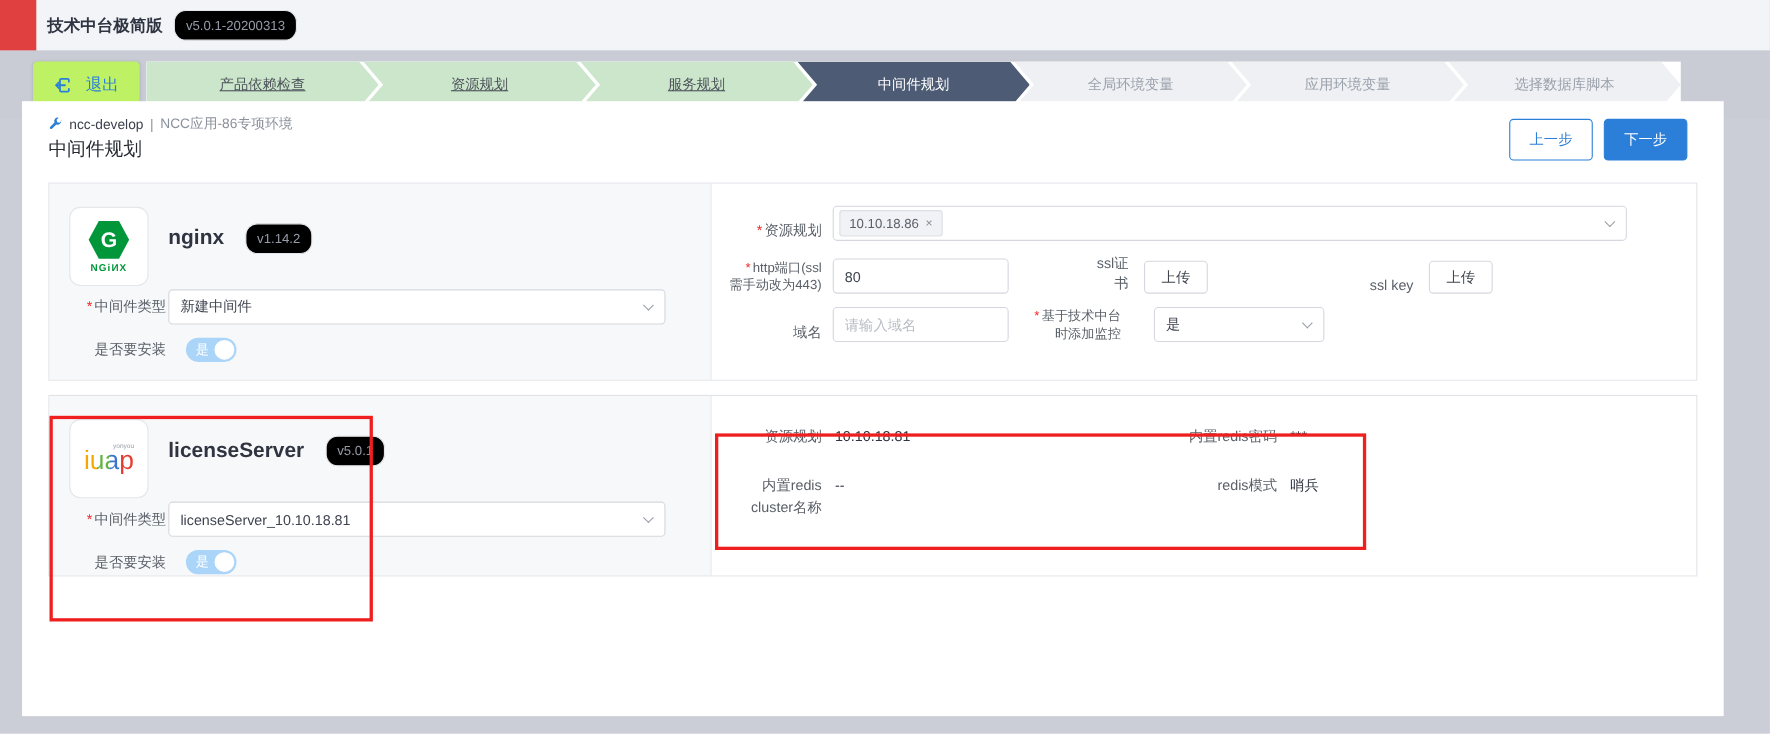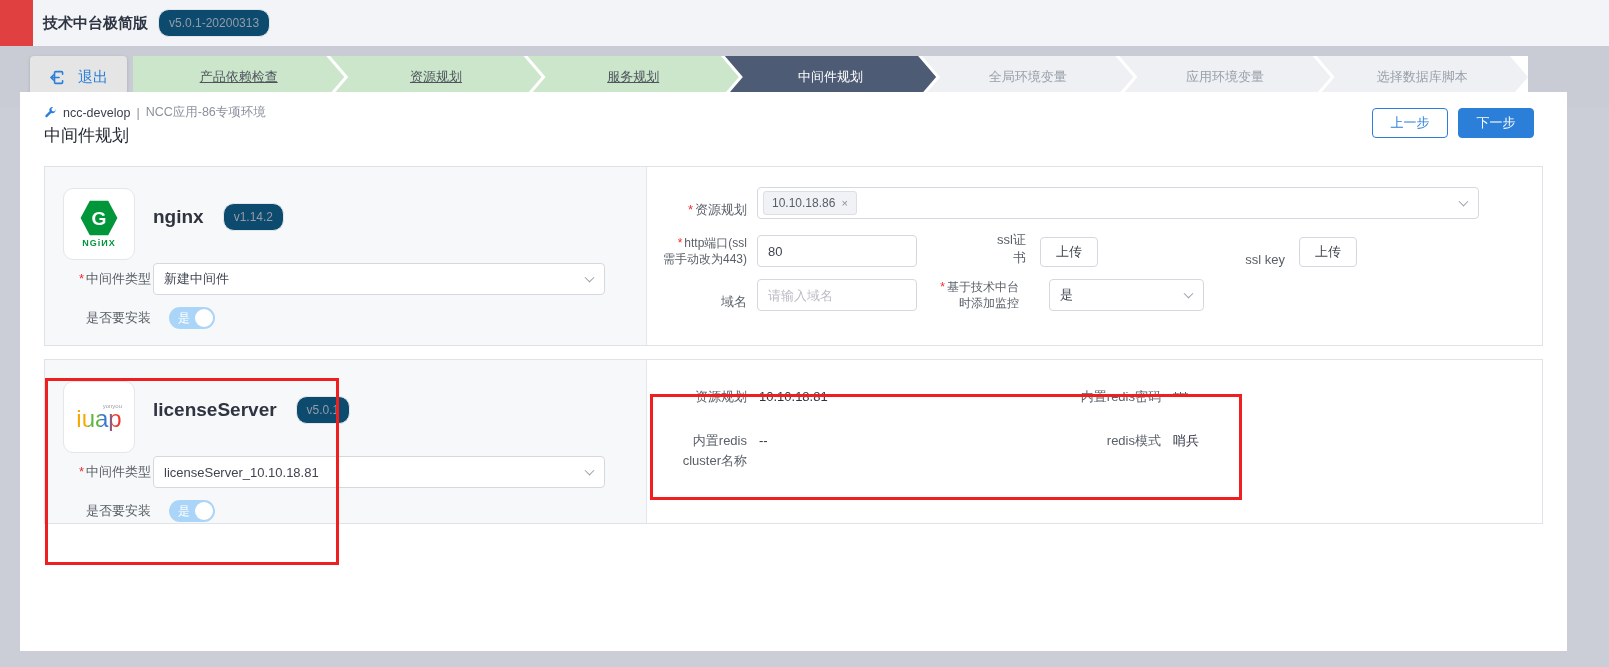--- a/index.html
+++ b/index.html
@@ -4,43 +4,43 @@
 <style>
   * { margin:0; padding:0; box-sizing:border-box; }
   html,body { width:1609px; height:667px; overflow:hidden; }
   body { font-family:"Liberation Sans","DejaVu Sans",sans-serif; background:#cbced6; color:#3a3f47; }
   .page { position:relative; width:1609px; height:667px; }
 
   
   .header { position:absolute; left:0; top:0; width:100%; height:46px; background:#f2f4f7; display:flex; align-items:center; }
   .logo-square { width:33px; height:46px; background:#e04040; flex:0 0 auto; }
   .app-title { margin-left:10px; font-size:15px; font-weight:bold; color:#2f3542; }
-  .ver-badge { margin-left:10px; font-size:12px; color:#959ba8; background:#0c4a6e; border:1px solid #e3e6ea; border-radius:11px; padding:6px 10px; }
+  .ver-badge { margin-left:10px; font-size:12px; color:#959ba8; background:#000000; border:1px solid #e3e6ea; border-radius:11px; padding:6px 10px; }
 
   
   .band { position:absolute; left:0; top:46px; width:100%; height:62px; background:#c9ccd4; }
-  .exit-btn { position:absolute; left:30px; top:10px; width:97px; height:42px; background:#e5e5e5; border:none; border-radius:4px;
+  .exit-btn { position:absolute; left:30px; top:10px; width:97px; height:42px; background:#bef264; border:none; border-radius:4px;
               color:#2b7fd9; font-size:15px; display:flex; align-items:center; justify-content:center; gap:12px; cursor:pointer;
               box-shadow:0 1px 3px rgba(60,70,90,.25); font-family:inherit; }
   .steps { position:absolute; left:133px; top:10px; width:1395px; height:42px; display:flex; background:#fff; }
   .step { flex:1; display:flex; align-items:center; justify-content:center; font-size:13px;
           clip-path:polygon(0 0, calc(100% - 18px) 0, 100% 50%, calc(100% - 18px) 100%, 0 100%, 18px 50%); }
   .step + .step { margin-left:-14px; }
   .step.first { clip-path:polygon(0 0, calc(100% - 18px) 0, 100% 50%, calc(100% - 18px) 100%, 0 100%); }
   .step.done { background:#cbe6cb; color:#4f545c;text-decoration:underline; }
   .step.active { background:#4d5c74; color:#ffffff; }
   .step.todo { background:#eef0f3; color:#9aa0ab; }
 
   
   .sheet { position:absolute; left:20px; top:92px; width:1547px; height:559px; background:#ffffff; }
   .crumb { position:absolute; left:24px; top:12px; font-size:12.5px; color:#8b919c; display:flex; align-items:center; gap:6px; }
   .crumb .proj { color:#3c424d; }
   .page-title { position:absolute; left:24px; top:32px; font-size:17px; color:#262b33; }
   .actions { position:absolute; top:16px; right:33px; display:flex; gap:10px; }
-  .btn { height:30px; min-width:76px; border-radius:4px; font-size:13px; cursor:pointer; font-family:inherit; padding:0 14px; }
+  .btn { height:38px; min-width:76px; border-radius:4px; font-size:13px; cursor:pointer; font-family:inherit; padding:0 14px; }
   .btn-prev { background:#fff; border:1px solid #2b7fd9; color:#2b7fd9; }
   .btn-next { background:#2b7fd9; border:1px solid #2b7fd9; color:#fff; }
 
   
   .card { position:absolute; left:24px; width:1499px; border:1px solid #dfe2e7; background:#fff; display:flex; }
   .card1 { top:74px; height:180px; }
   .card2 { top:267px; height:165px; }
   .card-left { width:602px; background:#f7f8fa; border-right:1px solid #e3e6ea; position:relative; flex:0 0 auto; }
   .card-right { flex:1; position:relative; background:#fff; }
 

